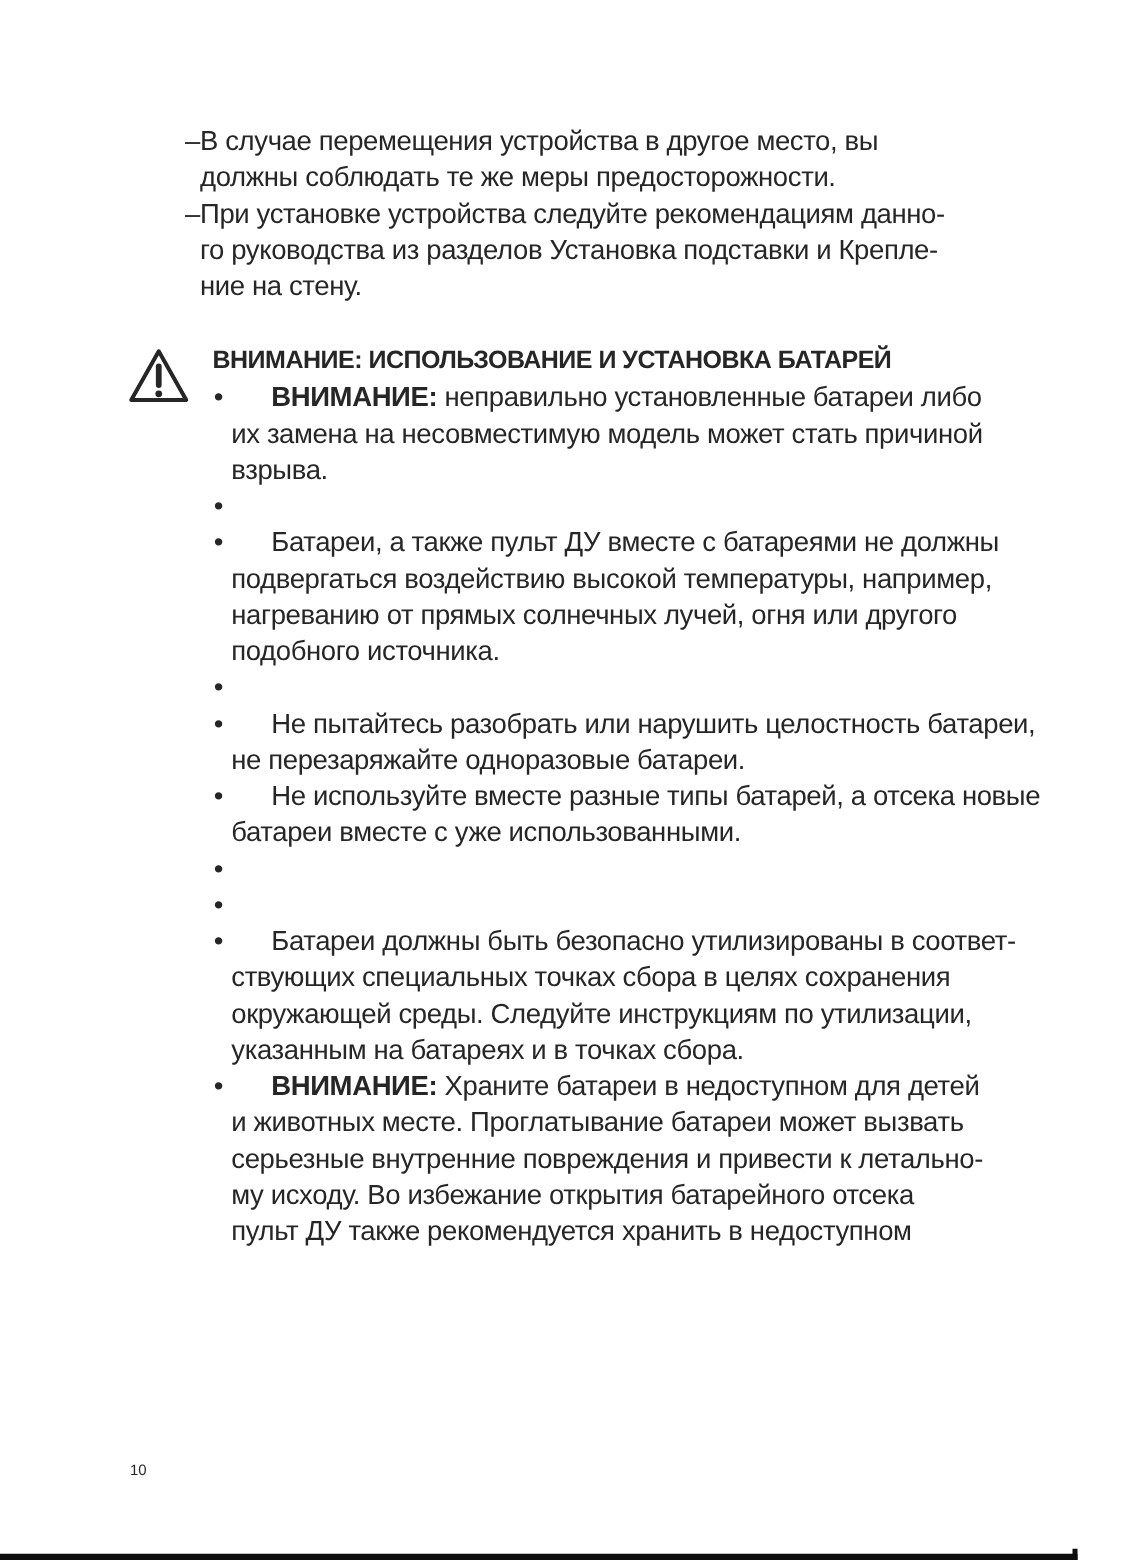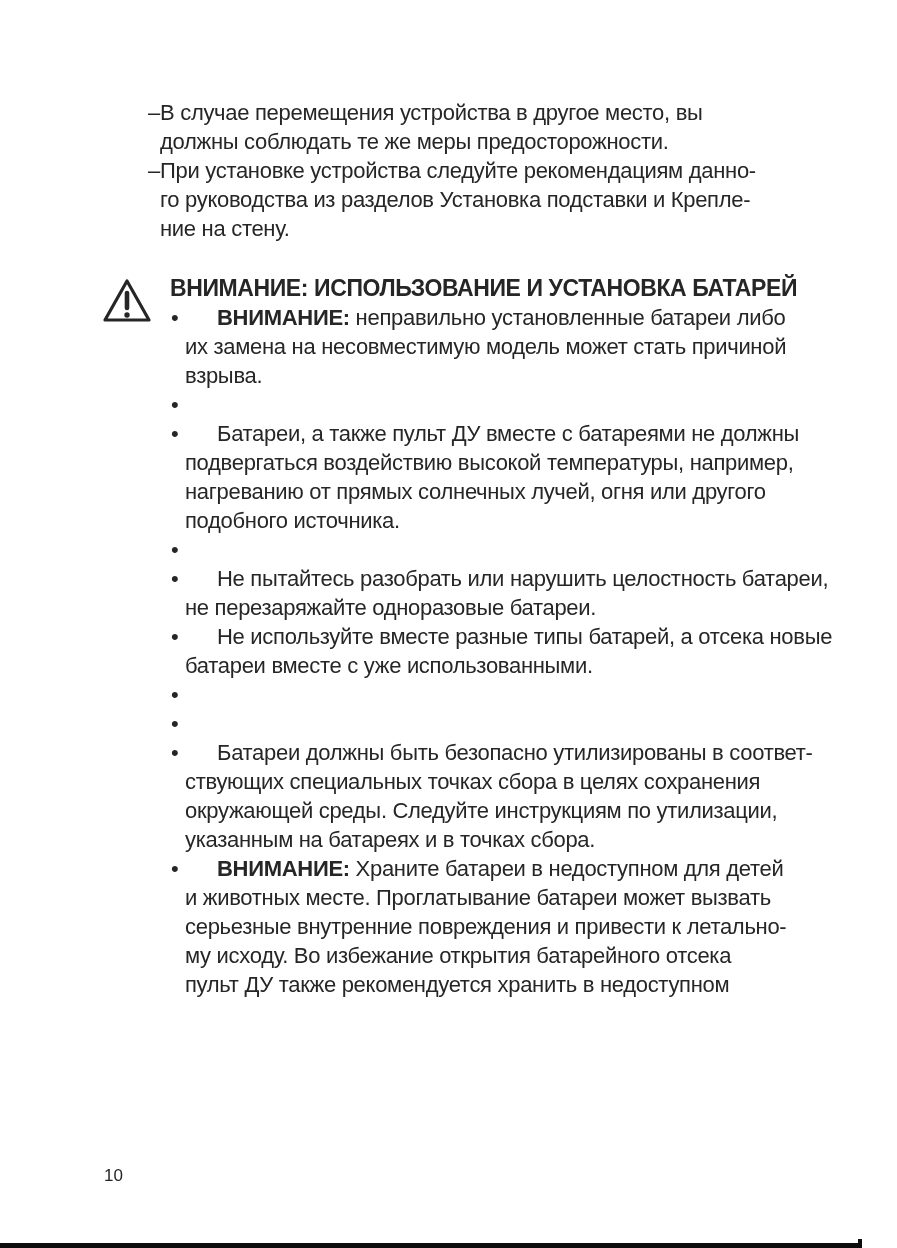--- a/index.html
+++ b/index.html
@@ -18,29 +18,29 @@
   
   .intro { position: absolute; left: 148px; top: 98px; }
   .ditem { position: relative; padding-left: 12px; }
   .ditem .marker { position: absolute; left: 0; top: 0; }
   .txt { white-space: pre; }
   
   .warn-icon { position: absolute; left: 101px; top: 277px; width: 52px; height: 48px; }
   .warn { position: absolute; left: 170px; top: 274px; }
   .warn h2 {
     margin: 0; padding: 0;
-    font-size: 23px; line-height: 29px; font-weight: 700;
+    font-size: 20px; line-height: 29px; font-weight: 700;
     letter-spacing: -0.4px;
   }
   .blist { list-style: none; margin: 0; padding: 0; }
   .blist li { position: relative; padding-left: 15px; }
   .blist .marker { position: absolute; left: 1px; top: 0; }
   .b { font-weight: 700; margin-left: 32px; }
   
-  .pagenum { position: absolute; left: 104px; top: 1165px; font-size: 17px; line-height: 22px; letter-spacing: 0; }
+  .pagenum { position: absolute; left: 104px; top: 1165px; font-size: 12px; line-height: 22px; letter-spacing: 0; }
   .footer-bar { position: absolute; left: 0; top: 1243px; width: 862px; height: 5px; background: #0d0d0d; }
   .footer-tick { position: absolute; left: 858px; top: 1239px; width: 4px; height: 9px; background: #0d0d0d; }
 </style>
 </head>
 <body>
 
 <div class="page">
 
   <section class="intro">
     <div class="ditem">

